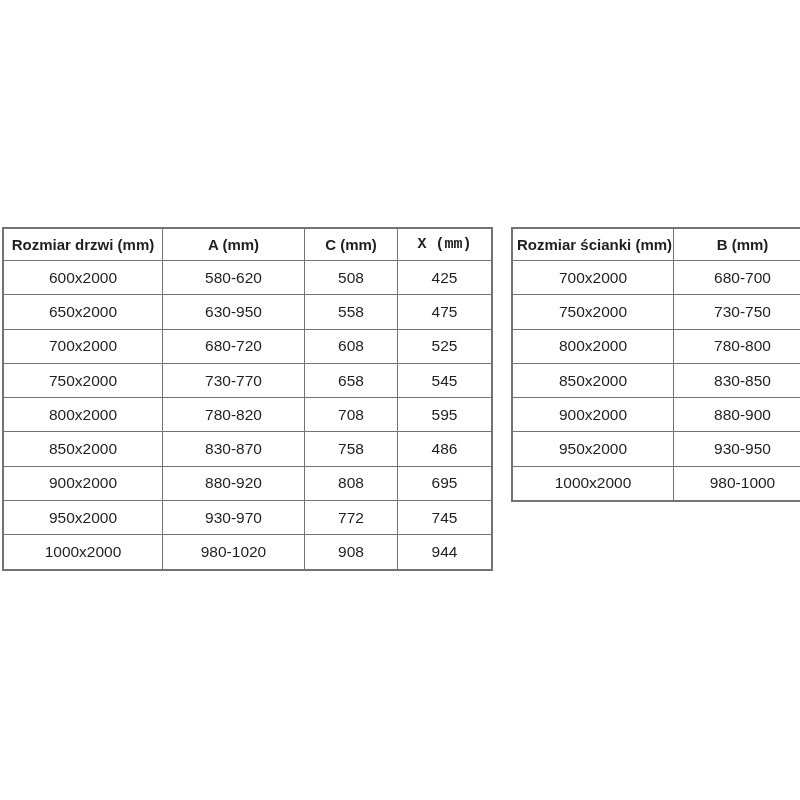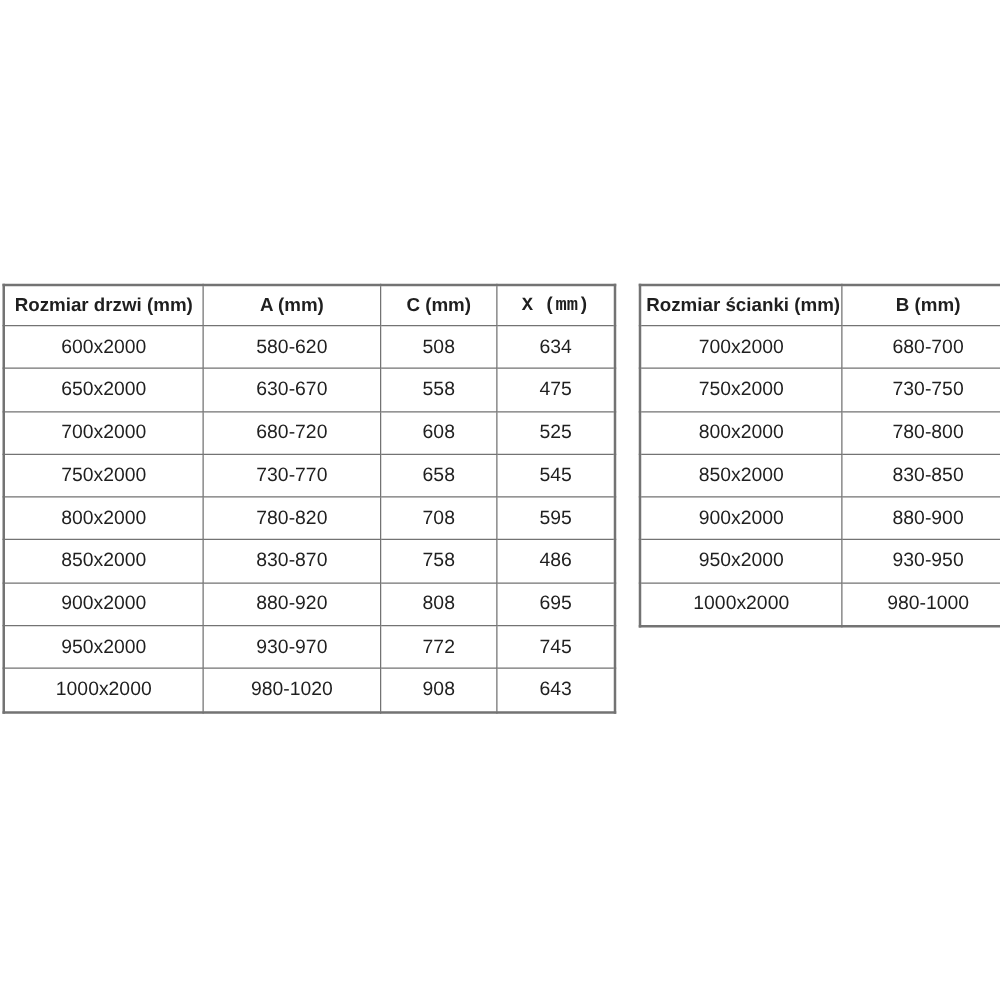--- a/index.html
+++ b/index.html
@@ -85,25 +85,25 @@
           <th>A (mm)</th>
           <th>C (mm)</th>
           <th>X (mm)</th>
         </tr>
       </thead>
     <tbody>
         <tr>
           <td>600x2000</td>
           <td>580-620</td>
           <td>508</td>
-          <td>634</td>
+          <td>425</td>
         </tr>
         <tr>
           <td>650x2000</td>
-          <td>630-670</td>
+          <td>630-950</td>
           <td>558</td>
           <td>475</td>
         </tr>
         <tr>
           <td>700x2000</td>
           <td>680-720</td>
           <td>608</td>
           <td>525</td>
         </tr>
         <tr>
@@ -133,21 +133,21 @@
         <tr>
           <td>950x2000</td>
           <td>930-970</td>
           <td>772</td>
           <td>745</td>
         </tr>
         <tr>
           <td>1000x2000</td>
           <td>980-1020</td>
           <td>908</td>
-          <td>643</td>
+          <td>944</td>
         </tr>
       </tbody>
   </table>
 
   <table id="right-table">
     <thead>
         <tr>
           <th>Rozmiar ścianki (mm)</th>
           <th>B (mm)</th>
         </tr>

